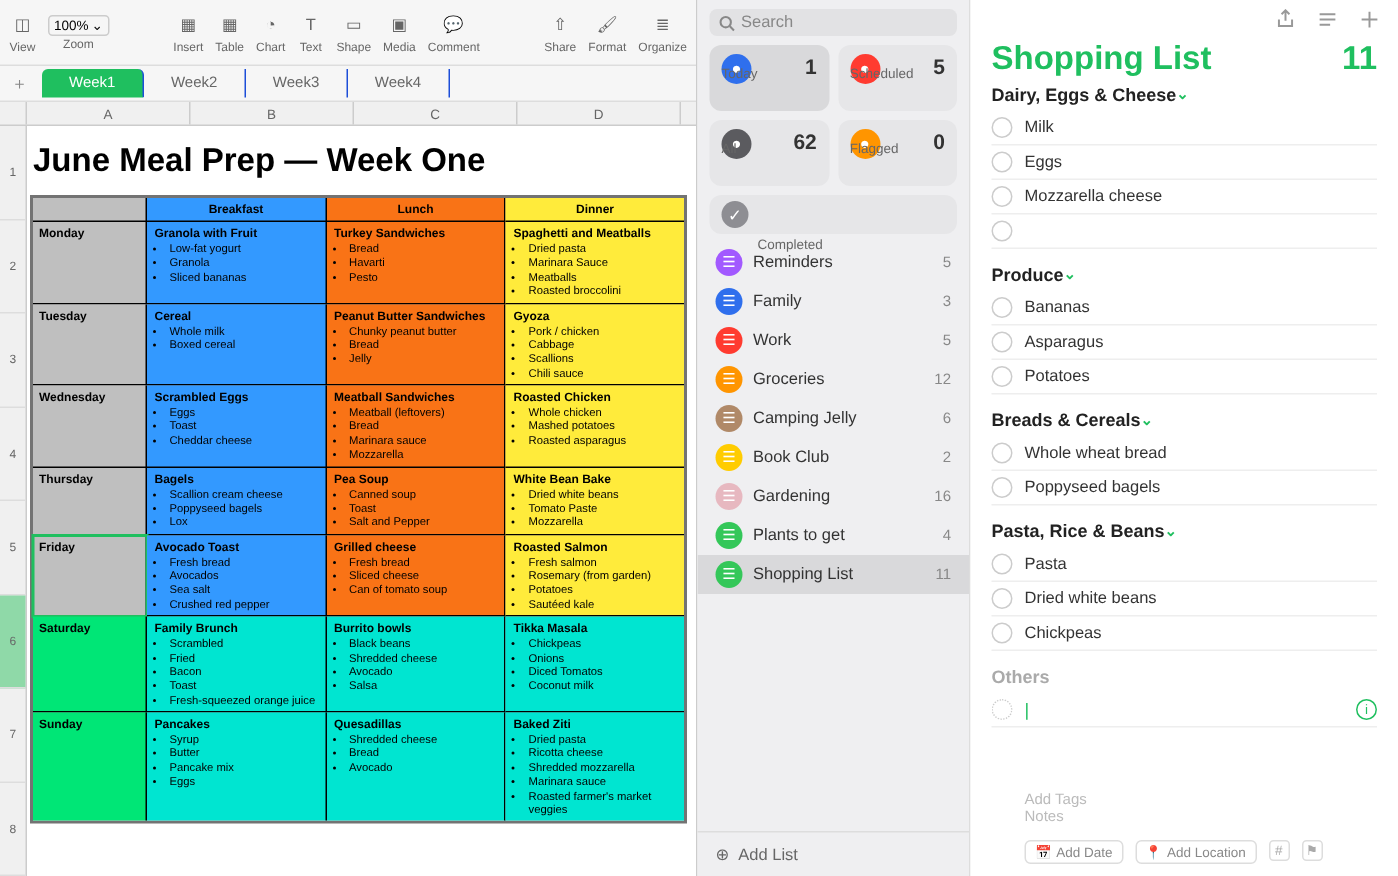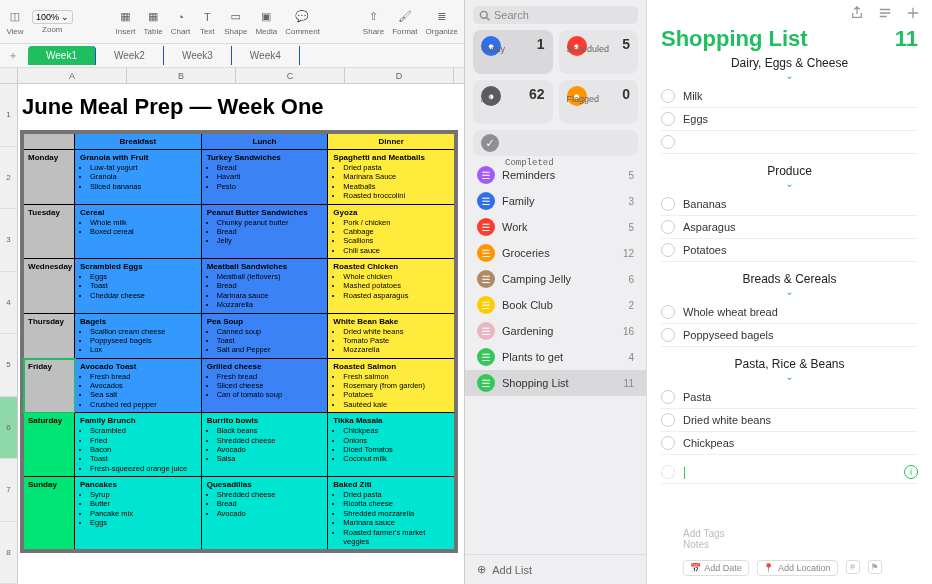--- a/index.html
+++ b/index.html
@@ -16,69 +16,69 @@
 .tab.active { background: #1fbf5f; color: #fff; border-radius: 4px 4px 0 0; font-weight: 500; }
 .col-headers { height: 16px; background: #f0f0f0; border-bottom: 1px solid #ccc; display: flex; }
 .col-headers .rowh { width: 18px; border-right: 1px solid #ccc; }
 .col-headers .colh { flex: 1; text-align: center; font-size: 9px; color: #666; border-right: 1px solid #ccc; line-height: 16px; }
 .sheet-body { flex: 1; display: flex; overflow: hidden; background: #fff; }
 .row-gutter { width: 18px; background: #f0f0f0; border-right: 1px solid #ccc; display: flex; flex-direction: column; }
 .row-gutter .rn { flex: 1; font-size: 8px; color: #666; display: flex; align-items: center; justify-content: center; border-bottom: 1px solid #ddd; }
 .row-gutter .rn.sel { background: #8fd9a8; }
 .grid { flex: 1; display: flex; flex-direction: column; padding: 4px 6px 21px 2px; overflow-y: auto; }
 .title { font-size: 22px; font-weight: 700; padding: 6px 2px 10px; }
-.meal-table { border: 4px solid #737373; display: flex; flex-direction: column; }
+.meal-table { border: 2px solid #737373; display: flex; flex-direction: column; }
 .meal-row { display: flex; }
-.day-cell { width: 51px; border-right: 1px solid #000; border-bottom: 1px solid #000; padding: 3px 4px; font-size: 8px; font-weight: 700; }
+.day-cell { width: 76px; border-right: 1px solid #000; border-bottom: 1px solid #000; padding: 3px 4px; font-size: 8px; font-weight: 700; }
 .meal-cell { flex: 1; border-right: 1px solid #000; border-bottom: 1px solid #000; padding: 3px 5px; font-size: 8px; }
 .meal-cell:last-child { border-right: none; }
 .meal-row:last-child .meal-cell, .meal-row:last-child .day-cell { border-bottom: none; }
 .meal-cell h4 { font-size: 8px; font-weight: 700; margin-bottom: 1px; }
 .meal-cell ul { list-style: disc; padding-left: 10px; }
 .meal-cell li { font-size: 7.5px; line-height: 1.25; }
 .header-row .day-cell { background: #bfbfbf; }
 .header-row .meal-cell { text-align: center; font-weight: 700; }
 .c-blue { background: #3399ff; }
-.c-red { background: #3b82f6; }
+.c-red { background: #f97316; }
 .c-yellow { background: #ffeb3b; }
 .c-green { background: #00e676; }
 .c-cyan { background: #00e5d1; }
 .c-grey { background: #bfbfbf; }
 .sel-friday .day-cell { outline: 2px solid #1fbf5f; outline-offset: -1px; }
 
 .mid { width: 182px; background: #efeff1; border-right: 1px solid #ddd; display: flex; flex-direction: column; }
 .search { margin: 6px 8px; background: #e2e2e4; border-radius: 5px; padding: 3px 6px; display: flex; align-items: center; gap: 4px; color: #888; font-size: 11px; }
 .smart-grid { display: grid; grid-template-columns: 1fr 1fr; gap: 6px; padding: 0 8px 6px; }
 .smart { background: #e6e6e8; border-radius: 8px; padding: 6px 8px; position: relative; height: 44px; }
 .smart.sel { background: #d9d9db; }
 .smart .badge { width: 20px; height: 20px; border-radius: 50%; display: flex; align-items: center; justify-content: center; color: #fff; font-size: 11px; }
 .smart .count { position: absolute; top: 6px; right: 8px; font-size: 14px; font-weight: 700; color: #333; }
 .smart .lbl { font-size: 9px; color: #666; position: absolute; bottom: 20px; left: 8px; margin-top: 40px; }
 .smart.wide { grid-column: span 2; height: 26px; display: flex; align-items: center; }
 .smart.wide .badge { width: 18px; height: 18px; }
-.smart.wide .lbl { position: static; margin-left: 6px; font-family: Liberation Mono, monospace; }
+.smart.wide .lbl { position: static; margin-left: 6px; }
 .mylists-h { font-size: 9px; color: #888; padding: 6px 12px 2px; }
 .list-items { flex: 1; overflow-y: auto; }
 .li { display: flex; align-items: center; padding: 4px 12px; gap: 7px; cursor: pointer; }
 .li.sel { background: #d9d9db; }
 .li .dot { width: 18px; height: 18px; border-radius: 50%; display: flex; align-items: center; justify-content: center; color: #fff; font-size: 10px; }
 .li .name { flex: 1; font-size: 11px; color: #333; }
 .li .cnt { font-size: 10px; color: #888; }
 .addlist { padding: 8px 12px; display: flex; align-items: center; gap: 6px; color: #666; font-size: 11px; border-top: 1px solid #ddd; }
 
 .right { flex: 1; background: #fff; display: flex; flex-direction: column; }
 .r-top { display: flex; justify-content: flex-end; gap: 14px; padding: 6px 12px; color: #888; }
 .r-head { display: flex; justify-content: space-between; align-items: center; padding: 0 14px; }
 .r-head h1 { color: #1fbf5f; font-size: 22px; font-weight: 700; }
 .r-head .big { color: #1fbf5f; font-size: 22px; font-weight: 700; }
 .r-sub { display: flex; justify-content: space-between; padding: 4px 14px 8px; font-size: 10px; color: #888; }
 .r-sub .show { color: #1fbf5f; }
 .r-body { flex: 1; overflow-y: auto; padding: 0 14px; }
 .sect { margin-bottom: 6px; }
-.sect-h { display: flex; align-items: center; font-size: 12px; font-weight: 400; color: #222; padding: 4px 0; flex-direction: column; }
+.sect-h { display: flex; align-items: center; font-size: 12px; font-weight: 700; color: #222; padding: 4px 0; }
 .sect-h.muted { color: #aaa; }
 .chev { color: #1fbf5f; font-size: 10px; }
 .item { display: flex; align-items: center; gap: 8px; padding: 4px 0; border-bottom: 1px solid #eee; }
 .item .circ { width: 14px; height: 14px; border: 1.5px solid #ccc; border-radius: 50%; flex-shrink: 0; }
 .item .txt { font-size: 11px; color: #333; }
 .new-item .caret { color: #1fbf5f; font-size: 12px; }
 .new-item .info { margin-left: auto; width: 14px; height: 14px; border: 1.5px solid #1fbf5f; border-radius: 50%; color: #1fbf5f; font-size: 9px; display: flex; align-items: center; justify-content: center; }
 .notes-area { padding: 2px 14px 6px 36px; font-size: 10px; color: #bbb; }
 .footer-ops { display: flex; gap: 8px; padding: 4px 14px 8px 36px; }
 .chip { border: 1px solid #ddd; border-radius: 4px; padding: 2px 6px; font-size: 9px; color: #888; display: flex; align-items: center; gap: 3px; }
@@ -505,20 +505,24 @@
         <div class="item">
           <div class="circ"></div>
           <div class="txt">Milk</div>
         </div>
         <div class="item">
           <div class="circ"></div>
           <div class="txt">Eggs</div>
         </div>
         <div class="item">
           <div class="circ"></div>
+          <div class="txt">Mozzarella cheese</div>
+        </div>
+        <div class="item">
+          <div class="circ"></div>
           <div class="txt"></div>
         </div>
       </div>
       <div class="sect">
         <div class="sect-h">
           <span>Produce</span>
           <span class="chev">⌄</span>
         </div>
         <div class="item">
           <div class="circ"></div>
@@ -559,20 +563,23 @@
         <div class="item">
           <div class="circ"></div>
           <div class="txt">Dried white beans</div>
         </div>
         <div class="item">
           <div class="circ"></div>
           <div class="txt">Chickpeas</div>
         </div>
       </div>
       <div class="sect">
+        <div class="sect-h muted">
+          <span>Others</span>
+        </div>
         <div class="item new-item">
           <div class="circ" style="border-style:dotted"></div>
           <span class="caret">|</span>
           <div class="info">i</div>
         </div>
       </div>
     </div>
   <div class="notes-area">
     <div>Add Tags</div>
     <div>Notes</div>

